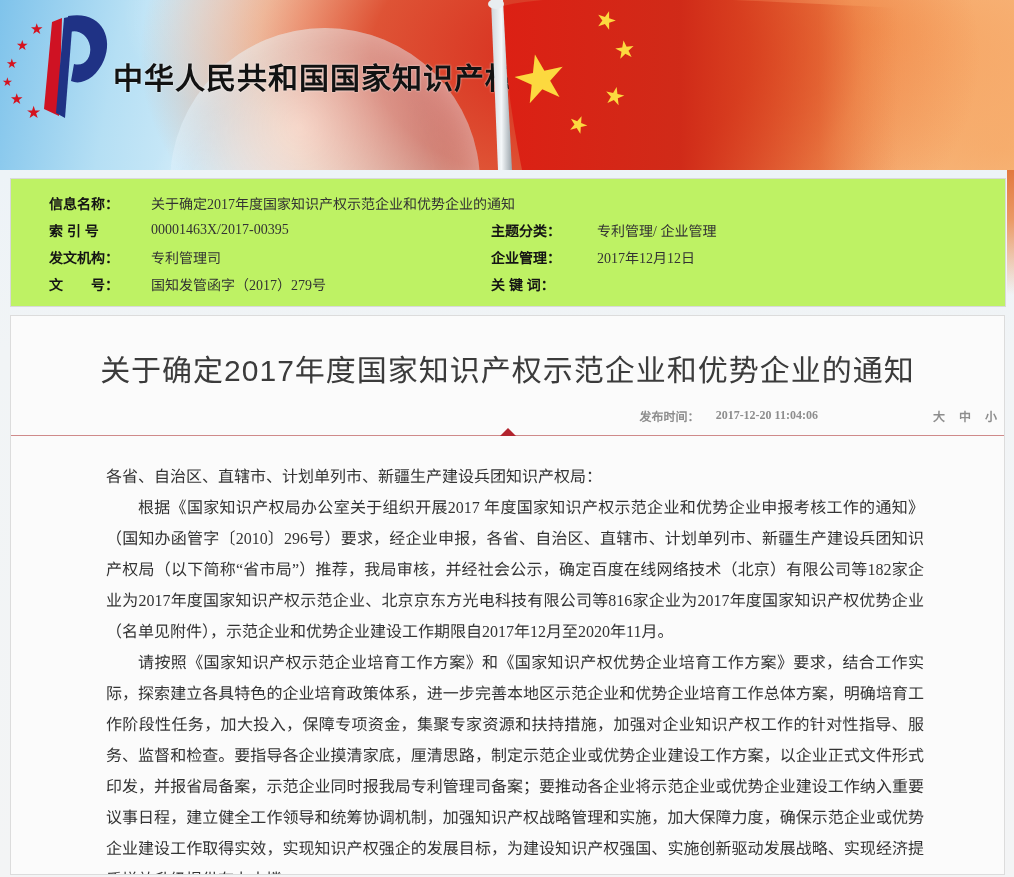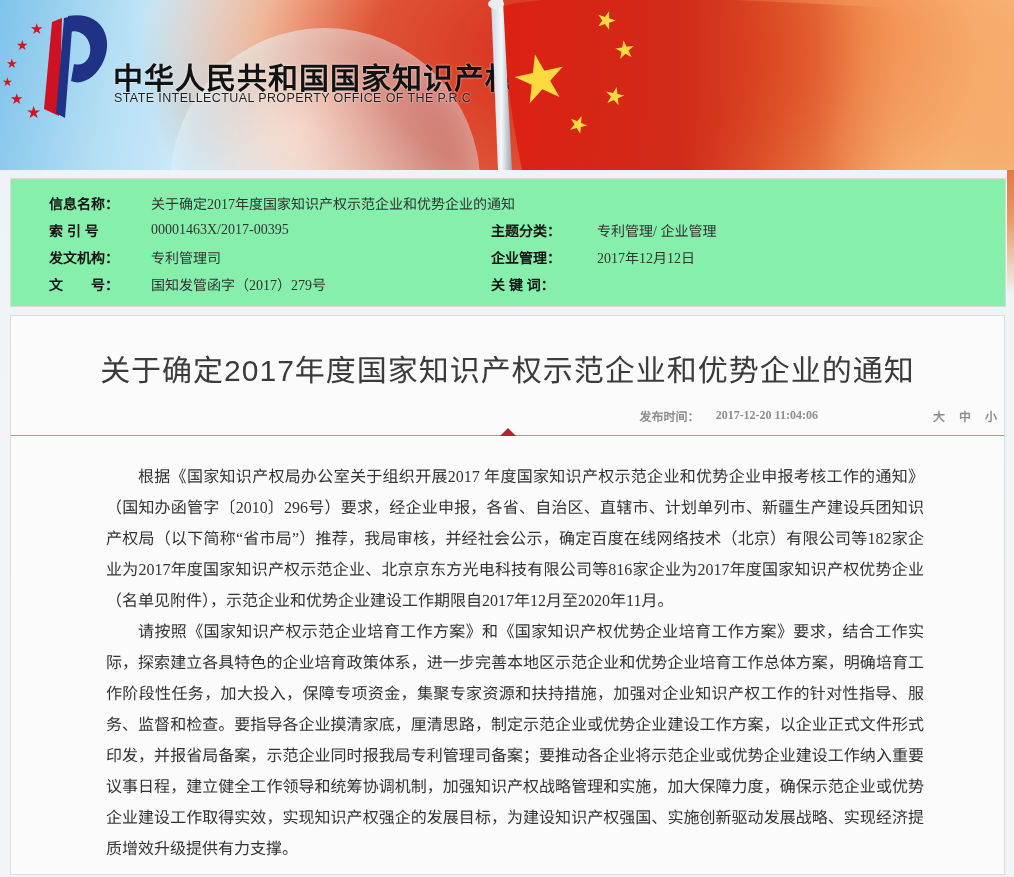--- a/index.html
+++ b/index.html
@@ -44,21 +44,21 @@
     text-shadow: 0 0 2px rgba(255,255,255,.9);
   }
   .flag-svg { position: absolute; left: 478px; top: 0; }
   .edge-glow {
     position: absolute; right: 0; top: 170px; width: 7px; height: 125px;
     background: linear-gradient(180deg, #e2793f 0%, #eb9a66 40%, rgba(255,255,255,0) 100%);
   }
 
   
   .meta-box {
-    margin: 8px 8px 0 10px; background: #86efac;
+    margin: 8px 8px 0 10px; background: #bef264;
     border: 1px solid #d9d9d9; padding: 10px 0 9px;
   }
   .mrow {
     display: grid; grid-template-columns: 102px 340px 106px auto;
     align-items: center; height: 27px; padding-left: 38px; font-size: 14px;
   }
   .m-label { font-weight: bold; color: #141414; white-space: pre; }
   .m-value { color: #333; font-family: "Liberation Serif", "DejaVu Serif", serif; }
   .m-span { grid-column: 2 / 5; }
 
@@ -107,21 +107,20 @@
     <text x="4" y="60" font-size="13" fill="#d5131f">★</text>
     <text x="0" y="78" font-size="12" fill="#d5131f">★</text>
     <text x="8" y="96" font-size="15" fill="#d5131f">★</text>
     <text x="24" y="110" font-size="17" fill="#d5131f">★</text>
     <polygon points="50,14 60,10 57,108 42,101" fill="#cf1223"></polygon>
     <polygon points="62,10 71,8 63,110 54,105" fill="#1f3285"></polygon>
     <path d="M66,8 C98,2 112,28 102,52 C95,69 80,78 69,73 L72,56 C82,59 90,50 88,38 C86,26 75,21 68,24 Z" fill="#1f3285"></path>
   </svg>
 
   <div class="org-cn">中华人民共和国国家知识产权局</div>
-  <div class="org-en">STATE INTELLECTUAL PROPERTY OFFICE OF THE P.R.C</div>
 
   <svg class="flag-svg" width="420" height="170" viewBox="0 0 420 170">
     <defs>
       <linearGradient id="fg" x1="0" y1="0" x2="1" y2="0">
         <stop offset="0" stop-color="#dc2014" stop-opacity="1"></stop>
         <stop offset="0.45" stop-color="#d02a18" stop-opacity="0.98"></stop>
         <stop offset="0.8" stop-color="#dd4f22" stop-opacity="0.55"></stop>
         <stop offset="1" stop-color="#e97a3d" stop-opacity="0"></stop>
       </linearGradient>
       <linearGradient id="pg" x1="0" y1="0" x2="1" y2="0">
@@ -180,17 +179,18 @@
       <span>中</span>
       <span>小</span>
     </div>
   </div>
 
   <div class="divider">
     <i class="tri"></i>
   </div>
 
   <div class="article">
+    <p>各省、自治区、直辖市、计划单列市、新疆生产建设兵团知识产权局：</p>
     <p class="indent">根据《国家知识产权局办公室关于组织开展2017 年度国家知识产权示范企业和优势企业申报考核工作的通知》（国知办函管字〔2010〕296号）要求，经企业申报，各省、自治区、直辖市、计划单列市、新疆生产建设兵团知识产权局（以下简称“省市局”）推荐，我局审核，并经社会公示，确定百度在线网络技术（北京）有限公司等182家企业为2017年度国家知识产权示范企业、北京京东方光电科技有限公司等816家企业为2017年度国家知识产权优势企业（名单见附件），示范企业和优势企业建设工作期限自2017年12月至2020年11月。</p>
     <p class="indent">请按照《国家知识产权示范企业培育工作方案》和《国家知识产权优势企业培育工作方案》要求，结合工作实际，探索建立各具特色的企业培育政策体系，进一步完善本地区示范企业和优势企业培育工作总体方案，明确培育工作阶段性任务，加大投入，保障专项资金，集聚专家资源和扶持措施，加强对企业知识产权工作的针对性指导、服务、监督和检查。要指导各企业摸清家底，厘清思路，制定示范企业或优势企业建设工作方案，以企业正式文件形式印发，并报省局备案，示范企业同时报我局专利管理司备案；要推动各企业将示范企业或优势企业建设工作纳入重要议事日程，建立健全工作领导和统筹协调机制，加强知识产权战略管理和实施，加大保障力度，确保示范企业或优势企业建设工作取得实效，实现知识产权强企的发展目标，为建设知识产权强国、实施创新驱动发展战略、实现经济提质增效升级提供有力支撑。</p>
 
   </div>
 </div>
 
 </body></html>

